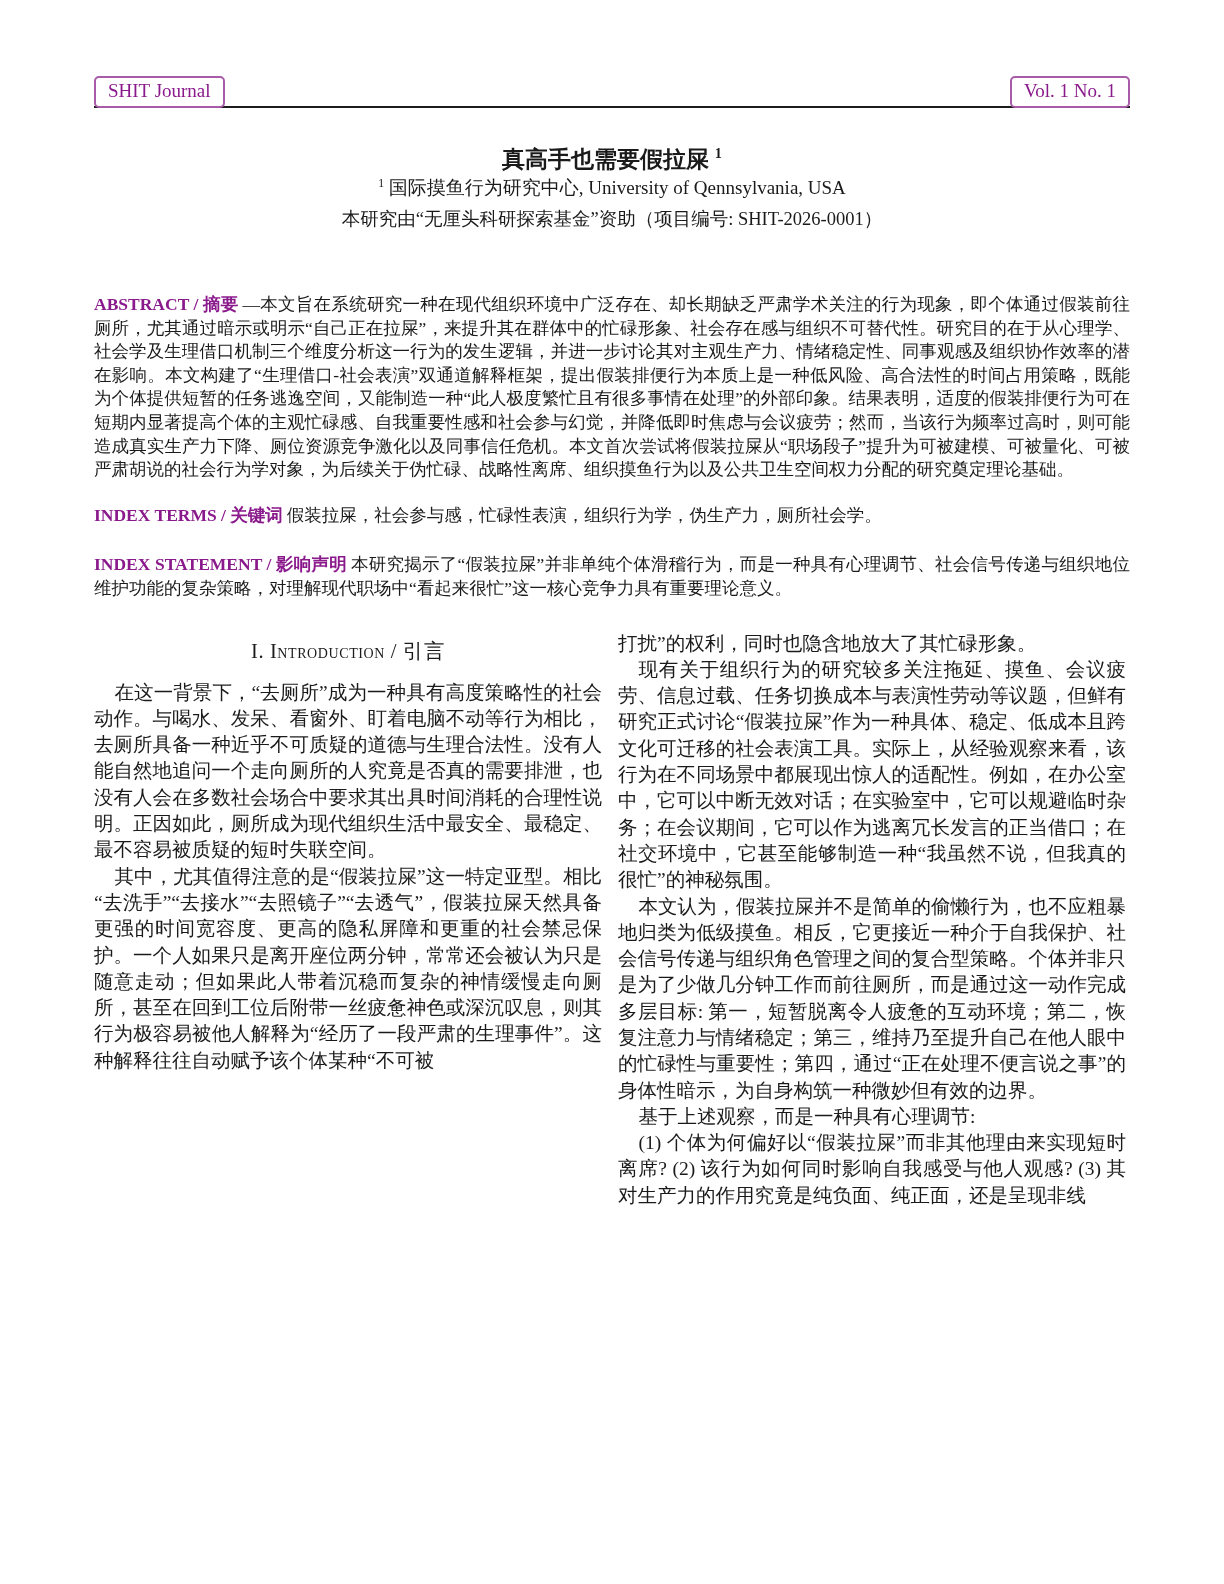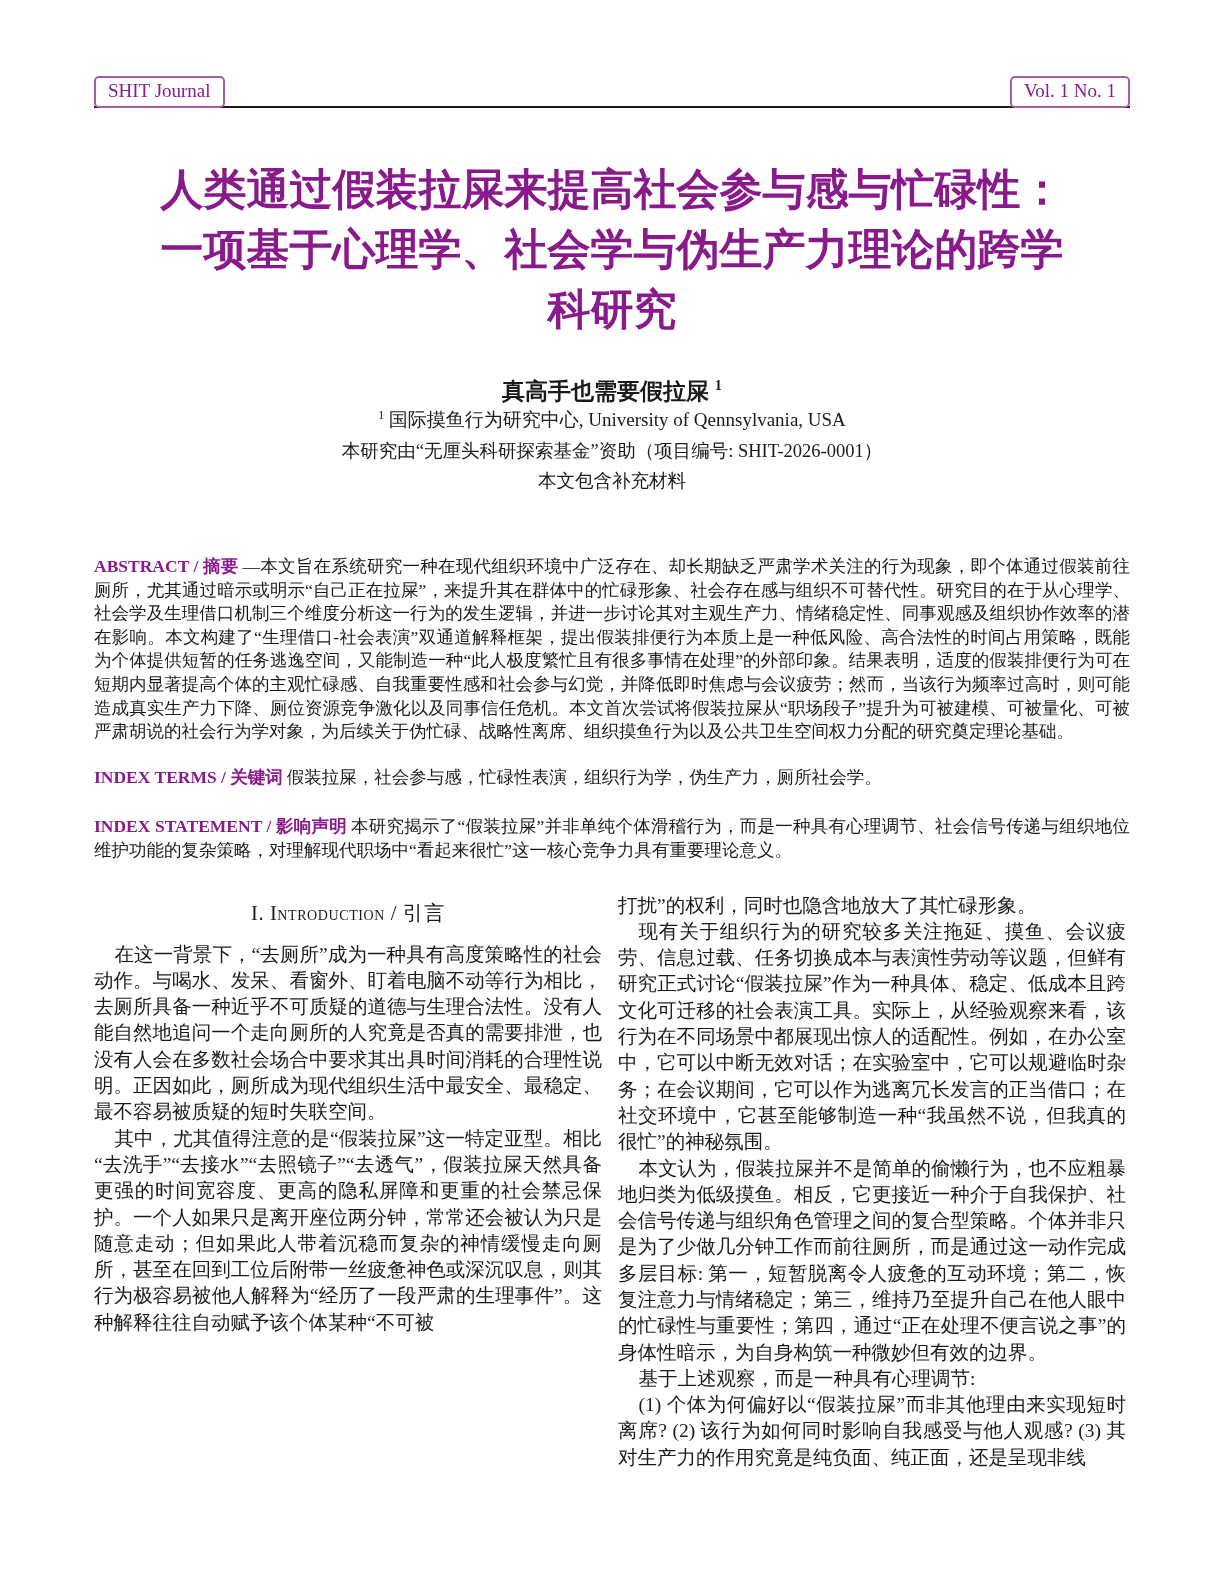--- a/index.html
+++ b/index.html
@@ -76,31 +76,25 @@
   <div class="header-row">
     <div class="badge">
       <span>SHIT Journal</span>
     </div>
     <div class="badge">
       <span>Vol. 1 No. 1</span>
     </div>
   </div>
   <div class="header-rule"></div>
 
-  <h1 class="title">
-      <div class="title-line">人类通过假装拉屎来提高社会参与感与忙碌性：</div>
-      <div class="title-line">一项基于心理学、社会学与伪生产力理论的跨学</div>
-      <div class="title-line">科研究</div>
-    </h1>
 
   <div class="author-block">
     <div class="author-name"><span>真高手也需要假拉屎</span> <sup>1</sup></div>
     <div class="author-note"><sup>1</sup> <span>国际摸鱼行为研究中心, University of Qennsylvania, USA</span></div>
     <div class="author-funding">本研究由“无厘头科研探索基金”资助（项目编号: SHIT-2026-0001）</div>
-    <div class="author-supp">本文包含补充材料</div>
   </div>
 
   <p class="meta abstract">
     <span class="meta-label">ABSTRACT / 摘要</span><span>—本文旨在系统研究一种在现代组织环境中广泛存在、却长期缺乏严肃学术关注的行为现象，即个体通过假装前往厕所，尤其通过暗示或明示“自己正在拉屎”，来提升其在群体中的忙碌形象、社会存在感与组织不可替代性。研究目的在于从心理学、社会学及生理借口机制三个维度分析这一行为的发生逻辑，并进一步讨论其对主观生产力、情绪稳定性、同事观感及组织协作效率的潜在影响。本文构建了“生理借口-社会表演”双通道解释框架，提出假装排便行为本质上是一种低风险、高合法性的时间占用策略，既能为个体提供短暂的任务逃逸空间，又能制造一种“此人极度繁忙且有很多事情在处理”的外部印象。结果表明，适度的假装排便行为可在短期内显著提高个体的主观忙碌感、自我重要性感和社会参与幻觉，并降低即时焦虑与会议疲劳；然而，当该行为频率过高时，则可能造成真实生产力下降、厕位资源竞争激化以及同事信任危机。本文首次尝试将假装拉屎从“职场段子”提升为可被建模、可被量化、可被严肃胡说的社会行为学对象，为后续关于伪忙碌、战略性离席、组织摸鱼行为以及公共卫生空间权力分配的研究奠定理论基础。</span>
   </p>
 
   <p class="meta index-terms">
     <span class="meta-label">INDEX TERMS / 关键词</span><span>假装拉屎，社会参与感，忙碌性表演，组织行为学，伪生产力，厕所社会学。</span>
   </p>
 

